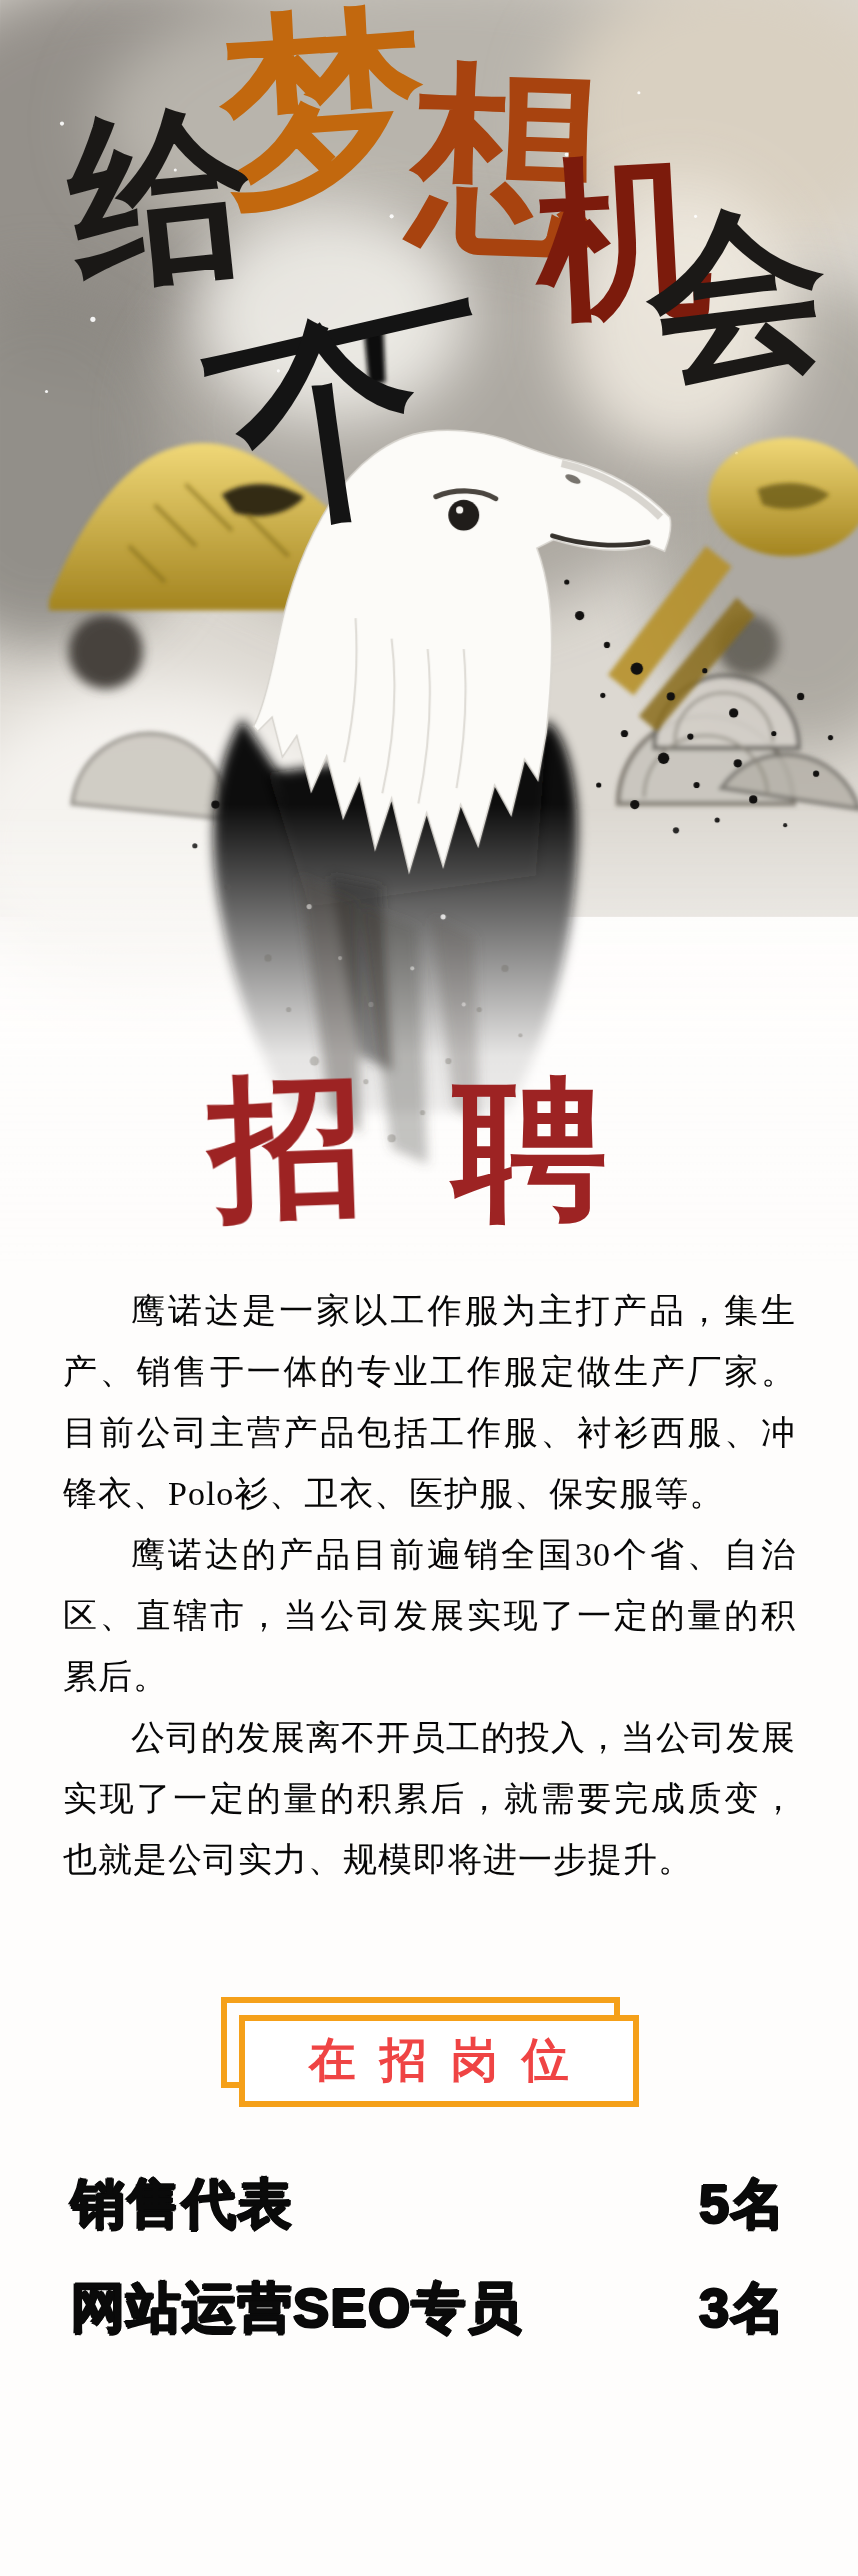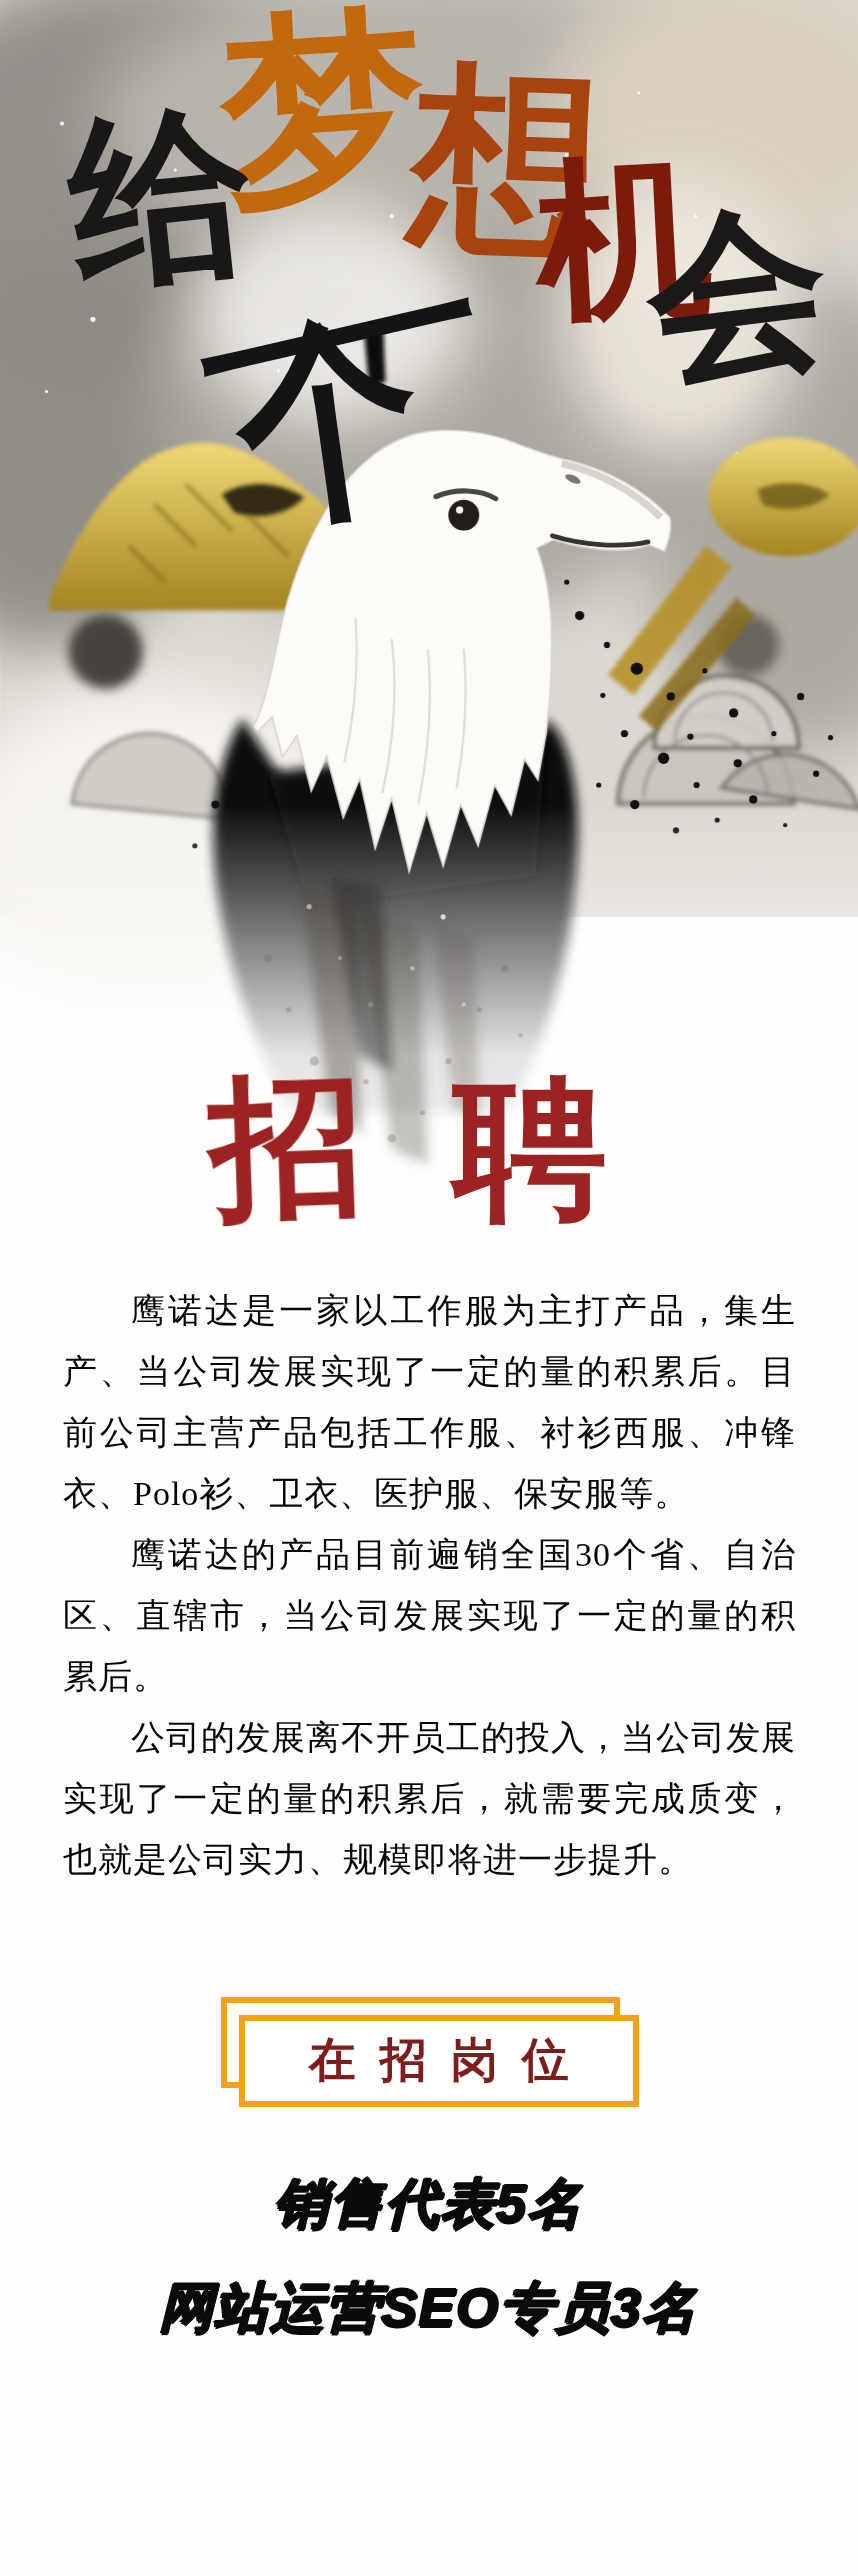--- a/index.html
+++ b/index.html
@@ -45,26 +45,26 @@
 
   
   .openings-box{position:relative;width:418px;height:110px;margin:107px auto 0 auto;}
   .ob-rect{position:absolute;border:6.7px solid #f5a019;background:transparent;}
   .ob-a{left:0;top:0;right:18.5px;bottom:18.5px;}
   .ob-b{left:18.5px;top:18.5px;right:0;bottom:0;background:#ffffff;}
   .ob-label{
     position:absolute;left:18.5px;top:18.5px;right:0;bottom:0;
     display:flex;align-items:center;justify-content:center;
     font-family:"Liberation Serif","DejaVu Serif",serif;font-weight:bold;
-    font-size:47px;color:#7f1d1d;letter-spacing:24px;text-indent:24px;border-radius:23px;
+    font-size:47px;color:#ef4444;letter-spacing:24px;text-indent:24px;border-radius:23px;
   }
 
   
   .openings{margin-top:61px;padding:0 73px 0 71px;}
-  .orow{display:flex;justify-content:center;align-items:baseline;margin-bottom:33px;font-style:italic;}
+  .orow{display:flex;justify-content:space-between;align-items:baseline;margin-bottom:33px;}
   .orow .t,.orow .n{
     font-size:54px;font-weight:bold;color:#0a0a0a;line-height:1.32;
     letter-spacing:1.5px;
     text-shadow:1.5px 0 currentColor,-1.5px 0 currentColor,0 1.5px currentColor,0 -1.5px currentColor,1px 1px currentColor;
   }
 </style>
 </head>
 <body>
 
 <div class="poster">
@@ -248,21 +248,21 @@
     <span class="calli c3">一</span>
     <span class="calli c4">个</span>
     <span class="calli c5">机</span>
     <span class="calli c6">会</span>
 
     <span class="recruit-char zhao">招</span>
     <span class="recruit-char pin">聘</span>
   </div>
 
   <div class="intro">
-    <p>鹰诺达是一家以工作服为主打产品，集生产、当公司发展实现了一定的量的积累后。目前公司主营产品包括工作服、衬衫西服、冲锋衣、Polo衫、卫衣、医护服、保安服等。</p>
+    <p>鹰诺达是一家以工作服为主打产品，集生产、销售于一体的专业工作服定做生产厂家。目前公司主营产品包括工作服、衬衫西服、冲锋衣、Polo衫、卫衣、医护服、保安服等。</p>
     <p>鹰诺达的产品目前遍销全国30个省、自治区、直辖市，当公司发展实现了一定的量的积累后。</p>
     <p>公司的发展离不开员工的投入，当公司发展实现了一定的量的积累后，就需要完成质变，也就是公司实力、规模即将进一步提升。</p>
   </div>
 
   <div class="openings-box">
     <div class="ob-rect ob-a"></div>
     <div class="ob-rect ob-b"></div>
     <div class="ob-label">在招岗位</div>
   </div>
 

